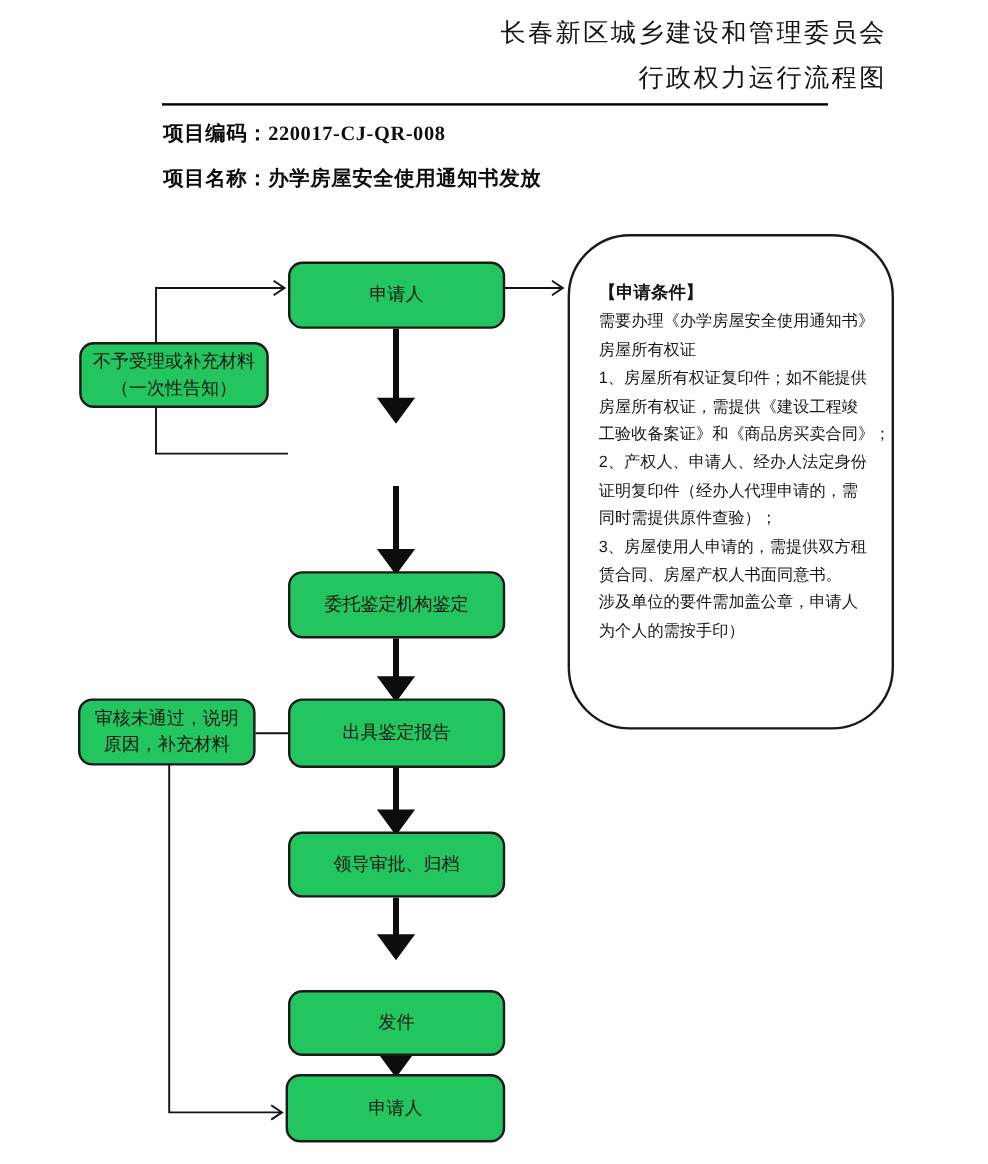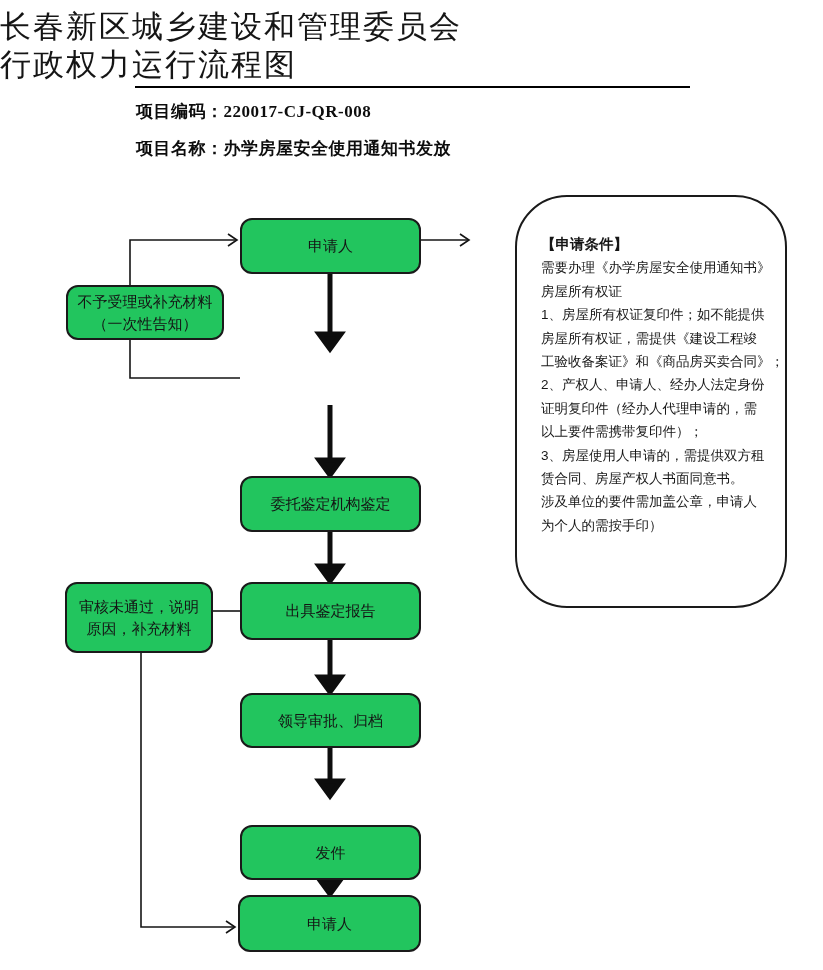--- a/index.html
+++ b/index.html
@@ -7,22 +7,22 @@
   .page {
     position:relative;
     width:823px; height:970px;
     background:#ffffff;
     font-family:"Liberation Serif", serif;
     color:#111;
     overflow:hidden;
   }
   .title {
     position:absolute; left:0; width:739px;
-    text-align:left;
-    font-size:31px; line-height:34px;
+    text-align:right;
+    font-size:21px; line-height:34px;
     letter-spacing:2px;
     color:#151515;
   }
   .title1 { top:10px; }
   .title2 { top:48px; }
   .hrule {
     position:absolute; left:135px; top:86px;
     width:555px; height:2px; background:#000;
   }
   .meta {
@@ -46,21 +46,20 @@
   .panel {
     position:absolute;
     left:473px; top:195px; width:272px; height:413px;
     background:#fff;
     border:2px solid #1a1a1a;
     border-radius:52px;
     padding:36px 10px 0 24px;
     font-family:"Liberation Sans", sans-serif;
     font-size:13.5px; line-height:23.4px;
     color:#161616;
-    margin-left:42px;
   }
   .rline { white-space:nowrap; }
   .rline.bold { font-weight:bold; font-size:14.5px; }
 </style>
 </head>
 <body>
 
 <div class="page">
 
   <div class="title title1">长春新区城乡建设和管理委员会</div>
@@ -126,34 +125,34 @@
       <span>发件</span>
     </div>
   <div class="node" style="left:238px;top:895px;width:183px;height:57px;">
       <span>申请人</span>
     </div>
 
   <div class="node" style="left:66px;top:285px;width:158px;height:55px;">
     <span>不予受理或补充材料</span>
     <span>（一次性告知）</span>
   </div>
-  <div class="node" style="left:65px;top:582px;width:148px;height:71px;">
+  <div class="node" style="left:65px;top:582px;width:148px;height:56px;">
     <span>审核未通过，说明</span>
     <span>原因，补充材料</span>
   </div>
 
   <div class="panel">
     <div class="rline bold">【申请条件】</div>
     <div class="rline">需要办理《办学房屋安全使用通知书》</div>
     <div class="rline">房屋所有权证</div>
     <div class="rline">1、房屋所有权证复印件；如不能提供</div>
     <div class="rline">房屋所有权证，需提供《建设工程竣</div>
     <div class="rline">工验收备案证》和《商品房买卖合同》；</div>
     <div class="rline">2、产权人、申请人、经办人法定身份</div>
     <div class="rline">证明复印件（经办人代理申请的，需</div>
-    <div class="rline">以上要件需携带复印件）；</div>
+    <div class="rline">同时需提供原件查验）；</div>
     <div class="rline">3、房屋使用人申请的，需提供双方租</div>
     <div class="rline">赁合同、房屋产权人书面同意书。</div>
     <div class="rline">涉及单位的要件需加盖公章，申请人</div>
     <div class="rline">为个人的需按手印）</div>
   </div>
 
 </div>
 
 </body></html>

